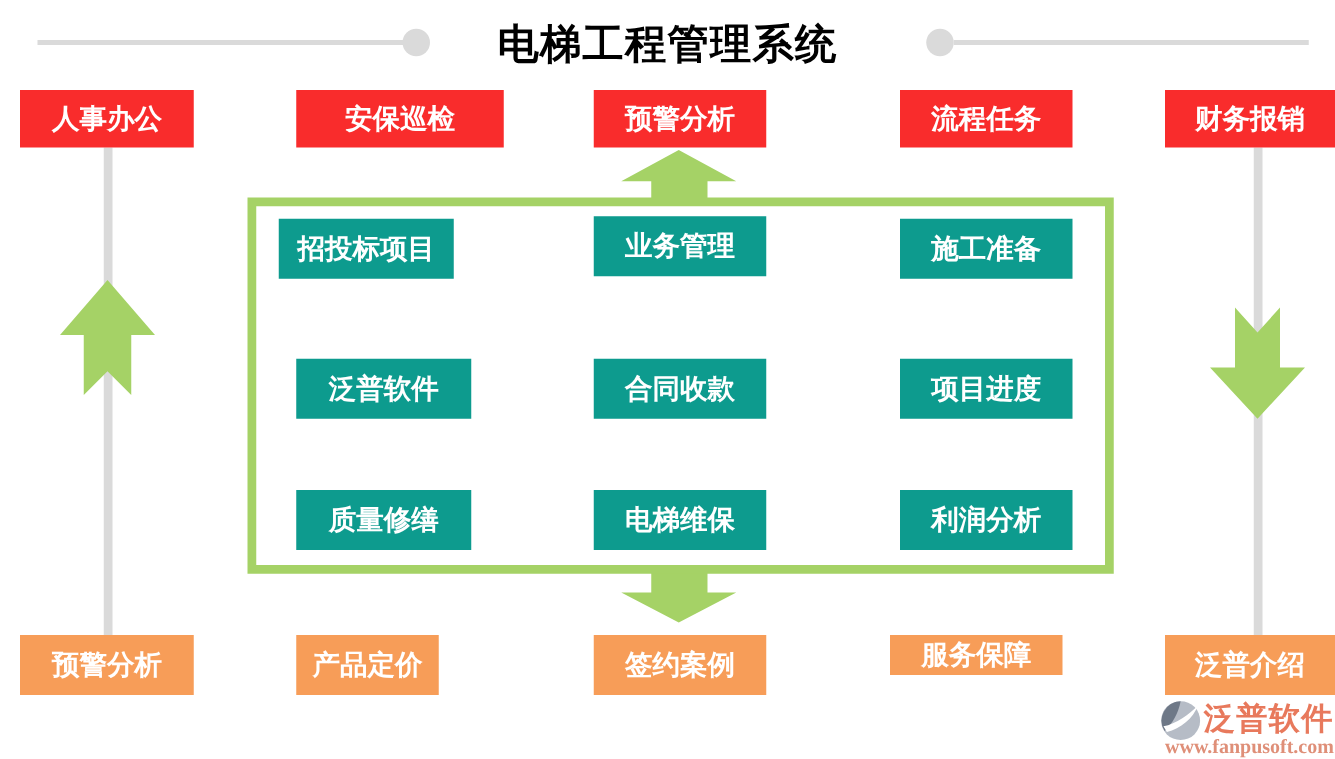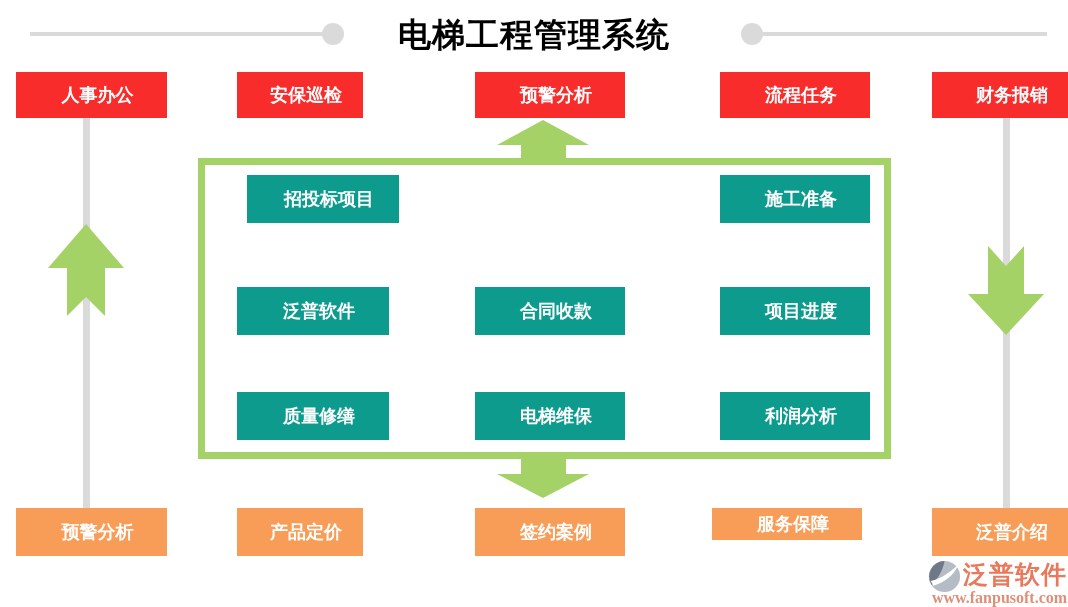--- a/index.html
+++ b/index.html
@@ -13,21 +13,21 @@
   }
   .title{
     position:absolute;top:13px;left:0;right:0;text-align:center;
     font-size:33px;font-weight:bold;color:#000;letter-spacing:1px;
   }
   .hline{position:absolute;height:4px;background:var(--gray);top:32px;}
   .hdot{position:absolute;width:22px;height:22px;border-radius:50%;background:var(--gray);top:23px;}
   .vline{position:absolute;width:7px;background:var(--gray);top:118px;height:392px;}
   .btn{
     position:absolute;display:flex;align-items:center;justify-content:center;
-    color:#ffffff;font-size:18px;font-weight:bold;white-space:nowrap;padding-left:12px;
+    color:#ffffff;font-size:22px;font-weight:bold;white-space:nowrap;
   }
   .red{background:var(--red);}
   .teal{background:var(--teal);}
   .orange{background:var(--orange);}
   .modbox{
     position:absolute;left:198px;top:158px;width:693px;height:301px;
     border:7px solid var(--green);box-sizing:border-box;background:transparent;
   }
   .arrows{position:absolute;left:0;top:0;pointer-events:none;}
   .logo{position:absolute;left:926px;top:558px;width:142px;height:48px;text-decoration:underline;}
@@ -58,26 +58,27 @@
   <svg class="arrows" width="1068" height="607" viewBox="0 0 1068 607">
     <polygon fill="#a5d266" points="543,120 589,145 566,145 566,163 521,163 521,145 497,145"></polygon>
     <polygon fill="#a5d266" points="521,455 566,455 566,474 589,474 543,498 497,474 521,474"></polygon>
     <polygon fill="#a5d266" points="86,224 124,268 105,268 105,316 86,297 67,316 67,268 48,268"></polygon>
     <polygon fill="#a5d266" points="988,246 1006,266 1024,246 1024,294 1044,294 1006,335 968,294 988,294"></polygon>
   </svg>
 
   <div class="modbox"></div>
 
   <div class="btn red" style="left:16px;top:72px;width:139px;height:46px">人事办公</div>
-  <div class="btn red" style="left:237px;top:72px;width:114px;height:46px">安保巡检</div>
+  <div class="btn red" style="left:237px;top:72px;width:166px;height:46px">安保巡检</div>
   <div class="btn red" style="left:475px;top:72px;width:138px;height:46px">预警分析</div>
   <div class="btn red" style="left:720px;top:72px;width:138px;height:46px">流程任务</div>
   <div class="btn red" style="left:932px;top:72px;width:136px;height:46px">财务报销</div>
 
-  <div class="btn teal" style="left:247px;top:175px;width:140px;height:48px">招投标项目</div>
+  <div class="btn teal" style="left:223px;top:175px;width:140px;height:48px">招投标项目</div>
+  <div class="btn teal" style="left:475px;top:173px;width:138px;height:48px">业务管理</div>
   <div class="btn teal" style="left:720px;top:175px;width:138px;height:48px">施工准备</div>
 
   <div class="btn teal" style="left:237px;top:287px;width:140px;height:48px">泛普软件</div>
   <div class="btn teal" style="left:475px;top:287px;width:138px;height:48px">合同收款</div>
   <div class="btn teal" style="left:720px;top:287px;width:138px;height:48px">项目进度</div>
 
   <div class="btn teal" style="left:237px;top:392px;width:140px;height:48px">质量修缮</div>
   <div class="btn teal" style="left:475px;top:392px;width:138px;height:48px">电梯维保</div>
   <div class="btn teal" style="left:720px;top:392px;width:138px;height:48px">利润分析</div>
 

